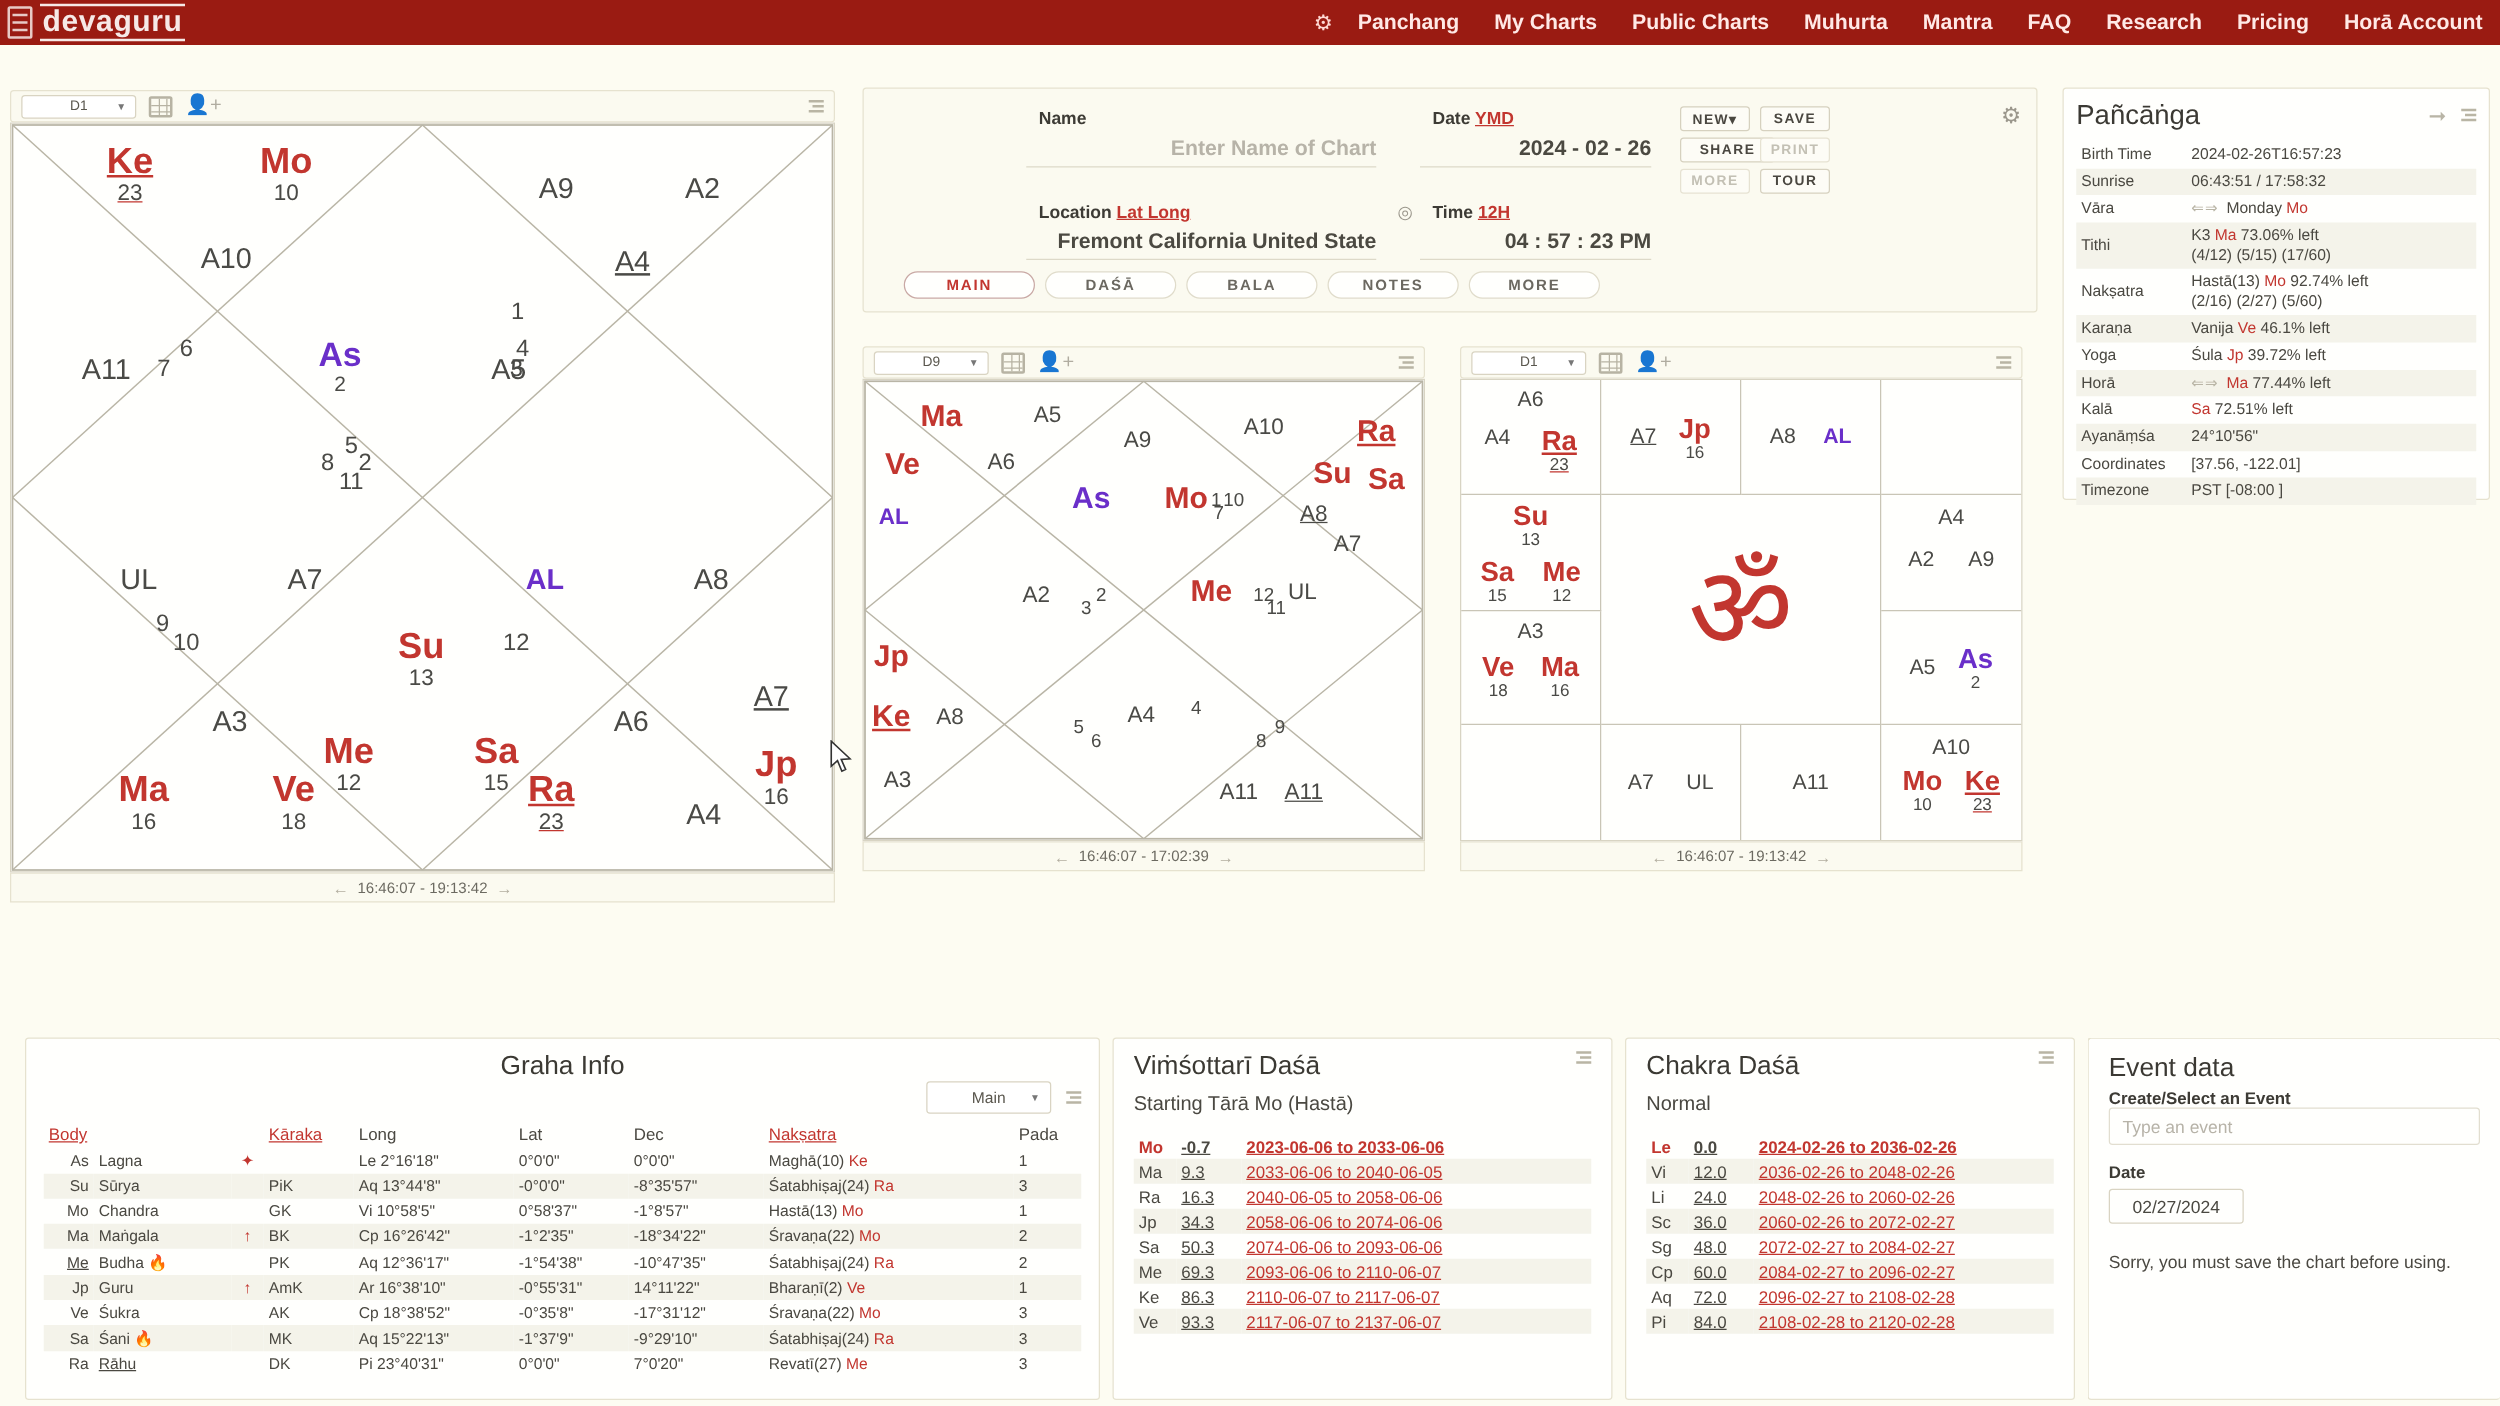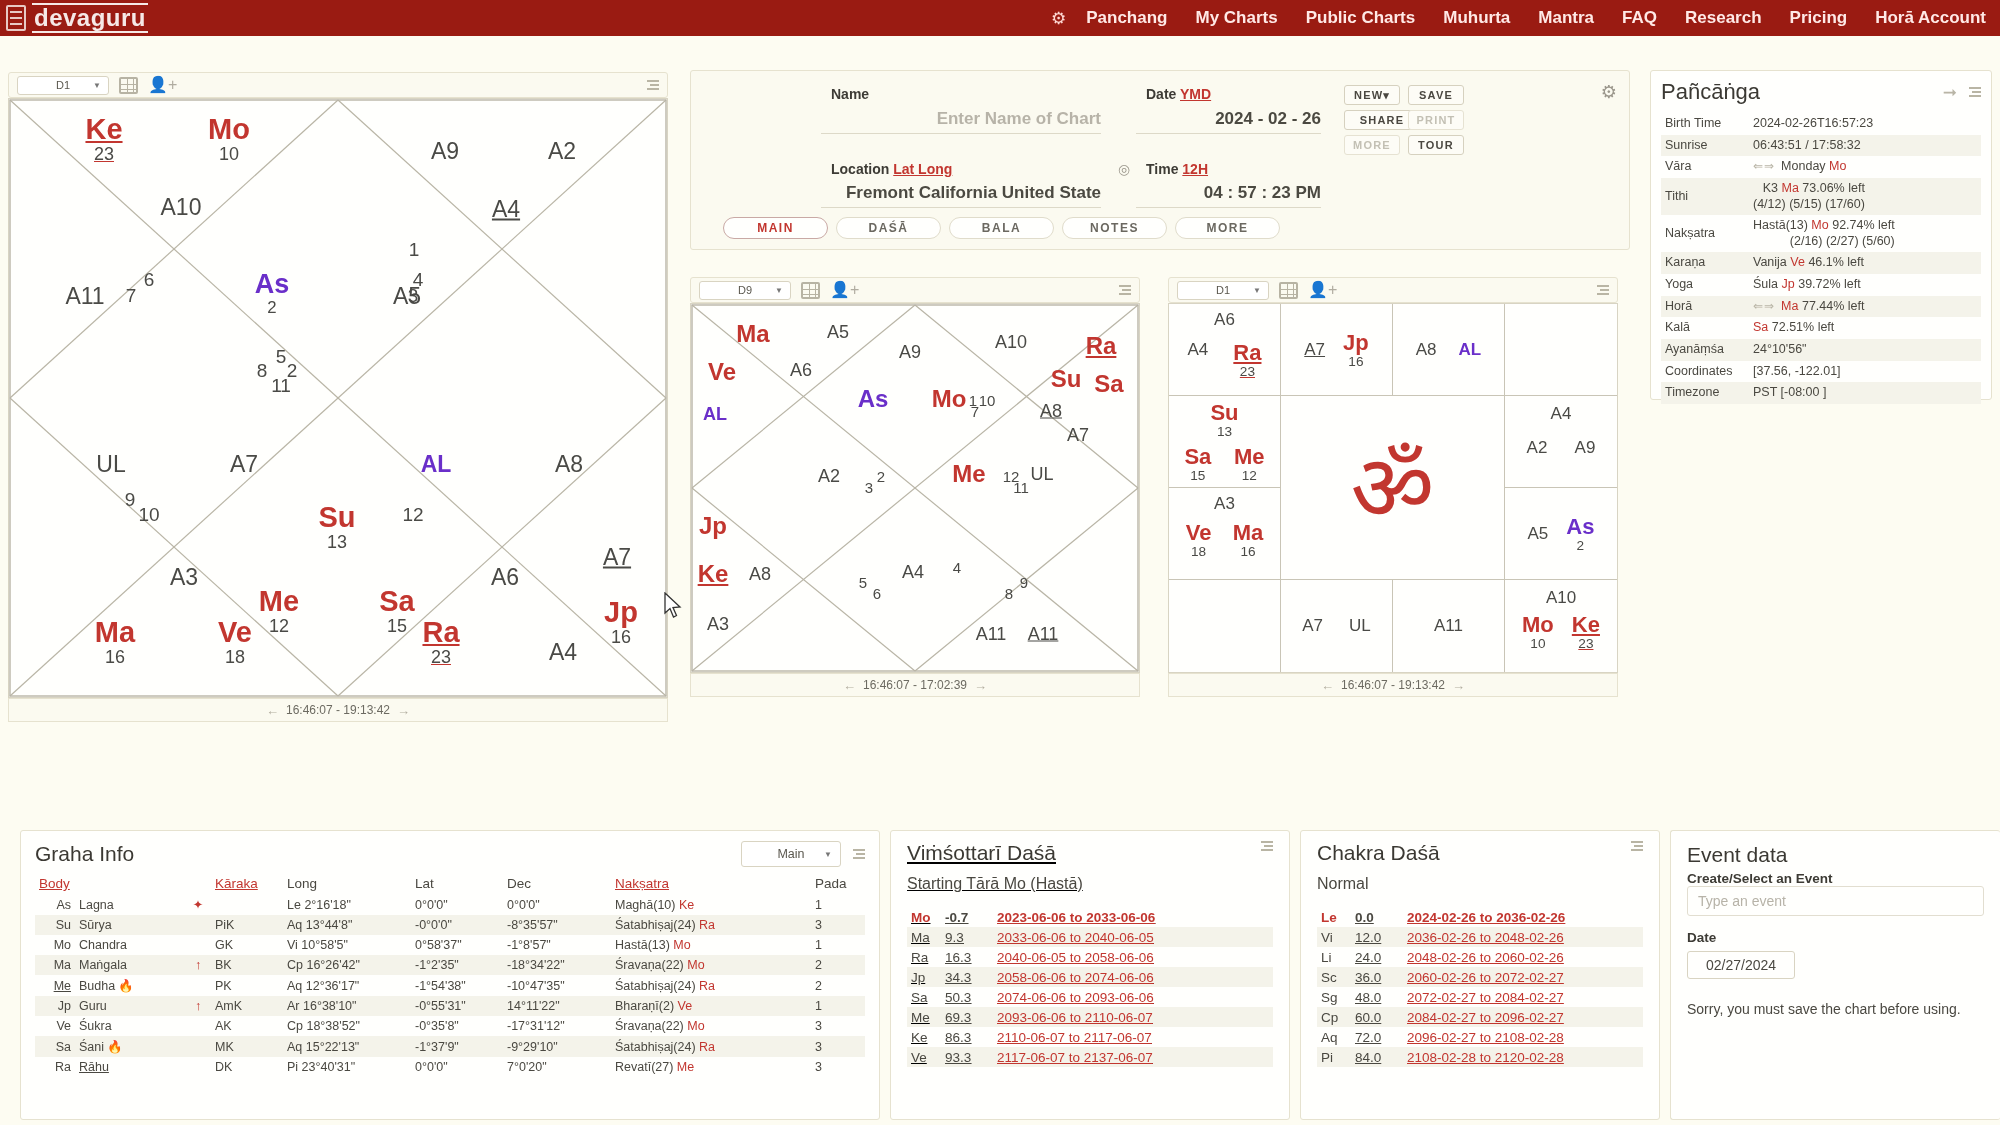--- a/index.html
+++ b/index.html
@@ -130,21 +130,21 @@
   }
   .tab-btn.active { border-color:#c9a9a5; color:#c2362f; }
   .gear-big { font-size:18px; color:#9b978c; }
   .crosshair { font-size:14px; color:#9b978c; }
 
   
   .pc-title { font-size:22px; color:#3b3933; font-weight:400; }
   .pc-row { display:flex; font-size:12.5px; line-height:1.25; }
   .pc-row.alt { background:#f4f3ea; }
   .pc-k { width:92px; color:#4a4841; padding:3px 0 3px 4px; flex:none;}
-  .pc-v { color:#4a4841; padding:3px 0;text-align:right; }
+  .pc-v { color:#4a4841; padding:3px 0; }
   .red { color:#c2362f; }
   .pc-arrows { color:#b9b5a6; font-size:12px; letter-spacing:1px;}
 
   
   .sec-title { font-size:21px; color:#3b3933; }
   table.gi { border-collapse:collapse; width:100%; font-size:12.5px; }
   table.gi th {
     text-align:left; font-weight:400; color:#c2362f; padding:3px 4px;
     font-size:13.5px;
   }
@@ -560,21 +560,21 @@
       <div class="pc-v">[37.56, -122.01]</div>
     </div>
     <div class="pc-row alt">
       <div class="pc-k">Timezone</div>
       <div class="pc-v">PST [-08:00 ]</div>
     </div>
   </div>
 </div>
 
 <div class="panel" style="position:absolute;left:20px;top:830px;width:860px;height:290px;padding:10px 14px;">
-  <div style="display:flex;align-items:center;">
+  <div style="display:flex;align-items:center;flex-direction:column;">
     <div class="sec-title">Graha Info</div>
     <div style="margin-left:auto;display:flex;align-items:center;gap:10px;">
       <div class="sel-box">
         <span>Main</span>
         <span class="caret">▼</span>
       </div>
       <span class="kebab">
           <i></i>
           <i></i>
           <i></i>
@@ -693,21 +693,21 @@
         <td>Pi 23°40'31"</td>
         <td>0°0'0"</td>
         <td>7°0'20"</td>
         <td><span>Revatī(27) </span><span class="red">Me</span></td>
         <td>3</td>
       </tr>
     </tbody>
   </table>
 </div>
 
-<div class="panel" style="position:absolute;left:890px;top:830px;width:400px;height:290px;padding:10px 16px;text-decoration:underline;">
+<div class="panel" style="position:absolute;left:890px;top:830px;width:400px;height:290px;padding:10px 16px;">
   <div style="display:flex;align-items:flex-start;">
     <div class="sec-title">Viṁśottarī Daśā</div>
     <span class="kebab" style="margin-left:auto;">
         <i></i>
         <i></i>
         <i></i>
       </span>
   </div>
   <div style="font-size:16px;color:#4a4841;margin-top:10px;">Starting Tārā Mo (Hastā)</div>
   <table class="ds" style="margin-top:14px;">

